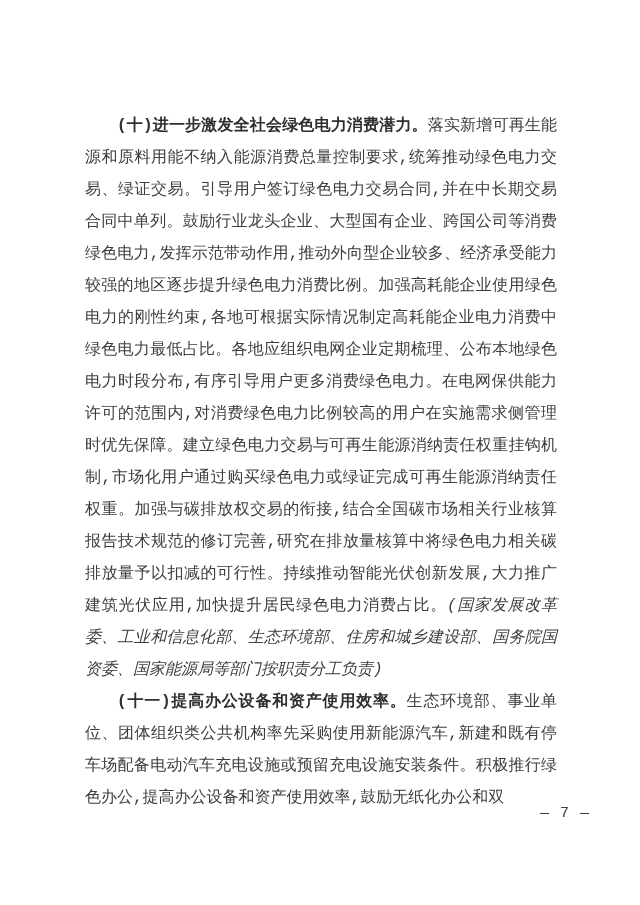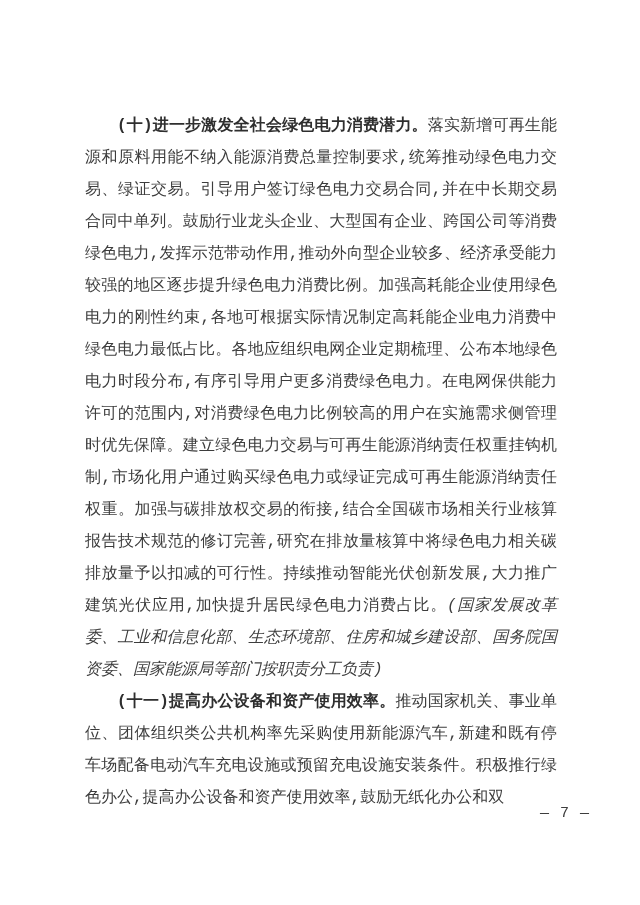--- a/index.html
+++ b/index.html
@@ -50,16 +50,16 @@
     letter-spacing: 1px;
     white-space: nowrap;
   }
 </style>
 </head>
 <body>
 
 <div class="page">
   <div class="content">
     <p><span class="head">(十)进一步激发全社会绿色电力消费潜力。</span><span>落实新增可再生能源和原料用能不纳入能源消费总量控制要求,统筹推动绿色电力交易、绿证交易。引导用户签订绿色电力交易合同,并在中长期交易合同中单列。鼓励行业龙头企业、大型国有企业、跨国公司等消费绿色电力,发挥示范带动作用,推动外向型企业较多、经济承受能力较强的地区逐步提升绿色电力消费比例。加强高耗能企业使用绿色电力的刚性约束,各地可根据实际情况制定高耗能企业电力消费中绿色电力最低占比。各地应组织电网企业定期梳理、公布本地绿色电力时段分布,有序引导用户更多消费绿色电力。在电网保供能力许可的范围内,对消费绿色电力比例较高的用户在实施需求侧管理时优先保障。建立绿色电力交易与可再生能源消纳责任权重挂钩机制,市场化用户通过购买绿色电力或绿证完成可再生能源消纳责任权重。加强与碳排放权交易的衔接,结合全国碳市场相关行业核算报告技术规范的修订完善,研究在排放量核算中将绿色电力相关碳排放量予以扣减的可行性。持续推动智能光伏创新发展,大力推广建筑光伏应用,加快提升居民绿色电力消费占比。</span><span class="kaiti">(国家发展改革委、工业和信息化部、生态环境部、住房和城乡建设部、国务院国资委、国家能源局等部门按职责分工负责)</span></p>
-    <p><span class="head">(十一)提高办公设备和资产使用效率。</span><span>推动国家机关、事业单位、团体组织类公共机构率先采购使用新能源汽车,新建和既有停车场配备电动汽车充电设施或预留充电设施安装条件。积极推行绿色办公,提高办公设备和资产使用效率,鼓励无纸化办公和双</span></p>
+    <p><span class="head">(十一)提高办公设备和资产使用效率。</span><span>生态环境部、事业单位、团体组织类公共机构率先采购使用新能源汽车,新建和既有停车场配备电动汽车充电设施或预留充电设施安装条件。积极推行绿色办公,提高办公设备和资产使用效率,鼓励无纸化办公和双</span></p>
   </div>
   <div class="page-number">— 7 —</div>
 </div>
 
 </body></html>

